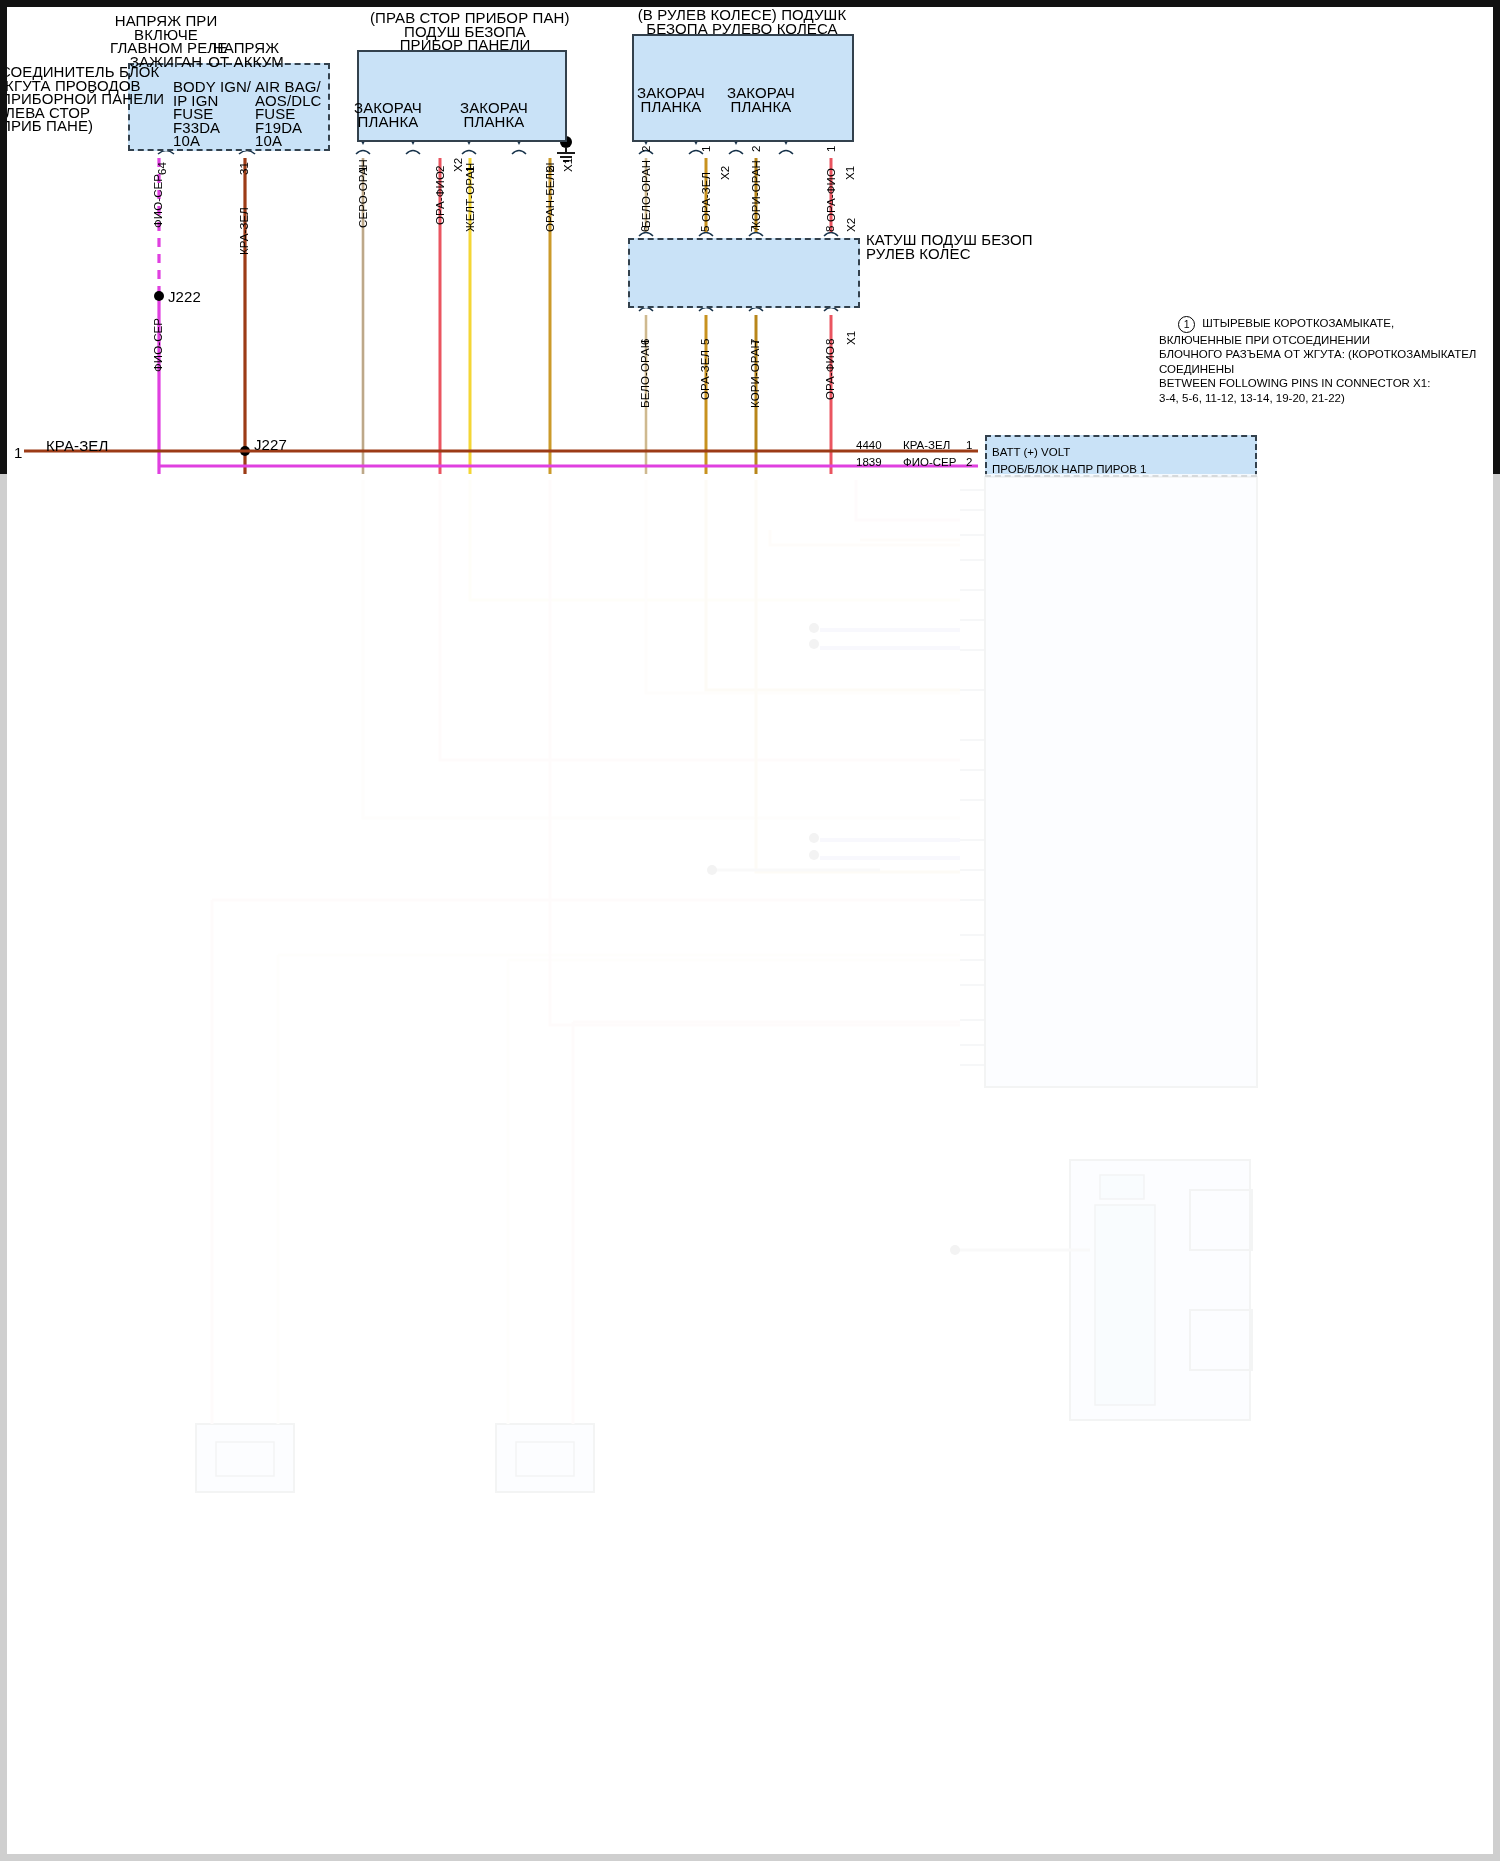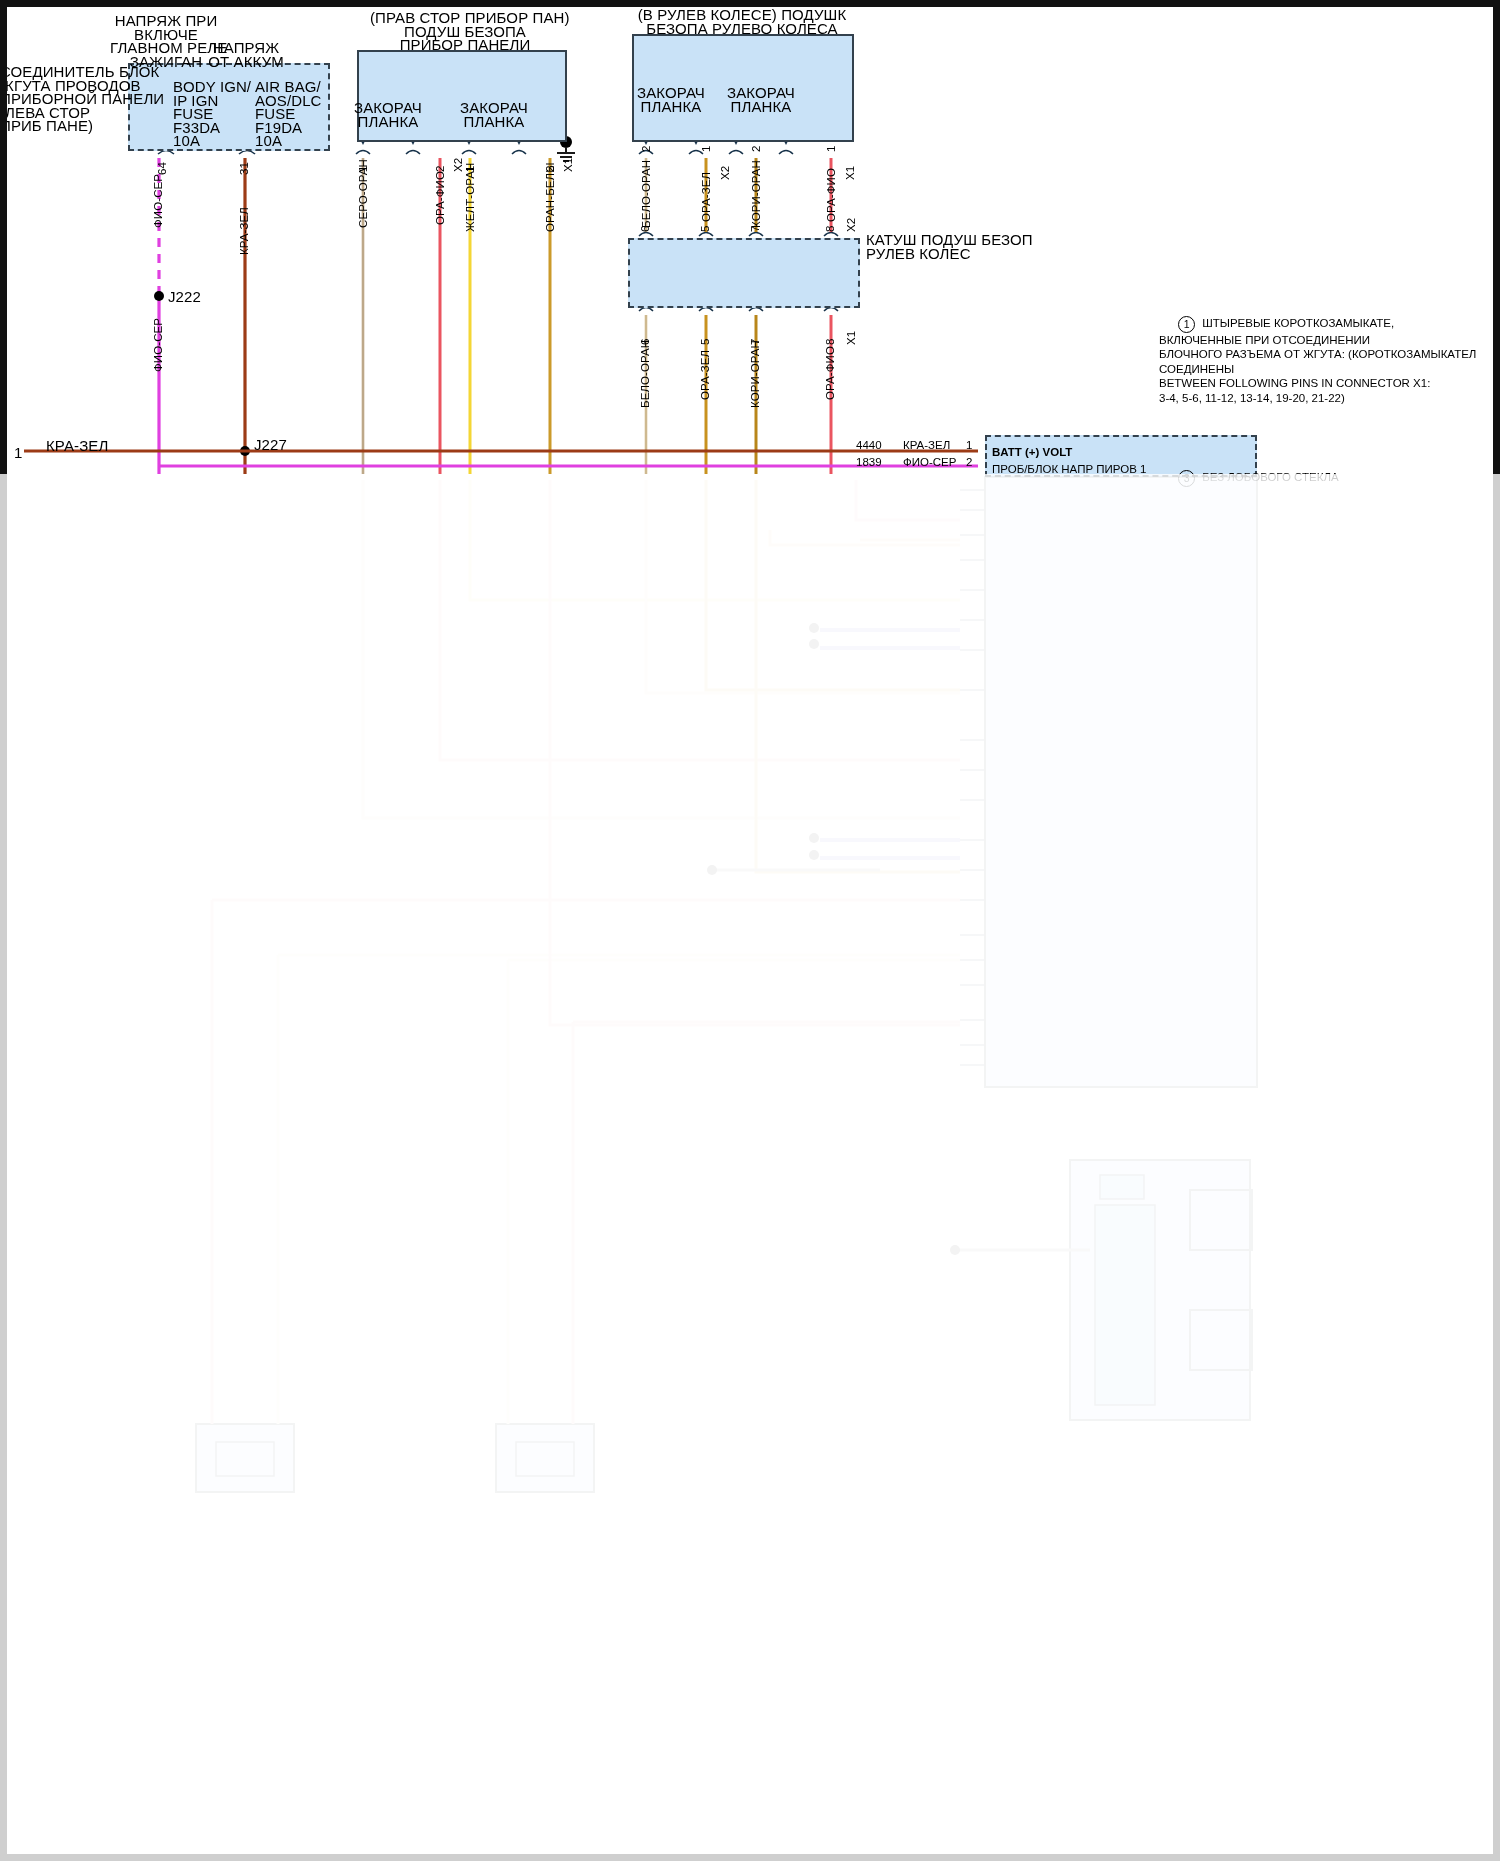--- a/index.html
+++ b/index.html
@@ -271,38 +271,35 @@
   <div class="lbl" style="left:168px;top:290px;">J222</div>
   <div class="vlbl" style="left:238px;top:255px;">КРА-ЗЕЛ</div>
   <div class="lbl" style="left:254px;top:438px;">J227</div>
 
   <div class="lbl" style="left:14px;top:446px;">1</div>
   <div class="lbl" style="left:46px;top:439px;">КРА-ЗЕЛ</div>
 
   <div class="cellnum" style="left:856px;top:439px;">4440</div>
   <div class="cellnum" style="left:903px;top:439px;">КРА-ЗЕЛ</div>
   <div class="cellnum" style="left:966px;top:439px;">1</div>
-  <div class="cellnum" style="left:992px;top:446px;font-weight:bold;">BATT (+) VOLT</div>
+  <div class="cellnum" style="left:992px;top:446px;">BATT (+) VOLT</div>
 
   <div class="cellnum" style="left:856px;top:456px;">1839</div>
   <div class="cellnum" style="left:903px;top:456px;">ФИО-СЕР</div>
   <div class="cellnum" style="left:966px;top:456px;">2</div>
   <div class="cellnum" style="left:992px;top:463px;">ПРОБ/БЛОК НАПР ПИРОВ 1</div>
 
   <div class="notes" style="left:1130px;top:272px;">
     <div class="row">
       <span class="note-num">1</span><span>ШТЫРЕВЫЕ КОРОТКОЗАМЫКАТЕ,
 ВКЛЮЧЕННЫЕ ПРИ ОТСОЕДИНЕНИИ
 БЛОЧНОГО РАЗЪЕМА ОТ ЖГУТА: (КОРОТКОЗАМЫКАТЕЛ
 СОЕДИНЕНЫ
 BETWEEN FOLLOWING PINS IN CONNECTOR X1:
 3-4, 5-6, 11-12, 13-14, 19-20, 21-22)</span>
-    </div>
-    <div class="row" style="margin-top:6px;">
-      <span class="note-num">3</span><span>БЕЗ ЛОБОВОГО СТЕКЛА</span>
     </div>
   </div>
 
   <svg width="1500" height="1861" style="opacity:0.30;">
 
     <rect x="985" y="477" width="272" height="610" fill="#c9e2f7" stroke="#33414d" stroke-width="2"></rect>
     <rect x="1070" y="1160" width="180" height="260" fill="#c9e2f7" stroke="#33414d" stroke-width="2"></rect>
     <rect x="1190" y="1190" width="62" height="60" fill="none" stroke="#33414d" stroke-width="2"></rect>
     <rect x="1190" y="1310" width="62" height="60" fill="none" stroke="#33414d" stroke-width="2"></rect>
     <rect x="1100" y="1175" width="44" height="24" fill="#9bc4e6" stroke="#33414d" stroke-width="1.5"></rect>

